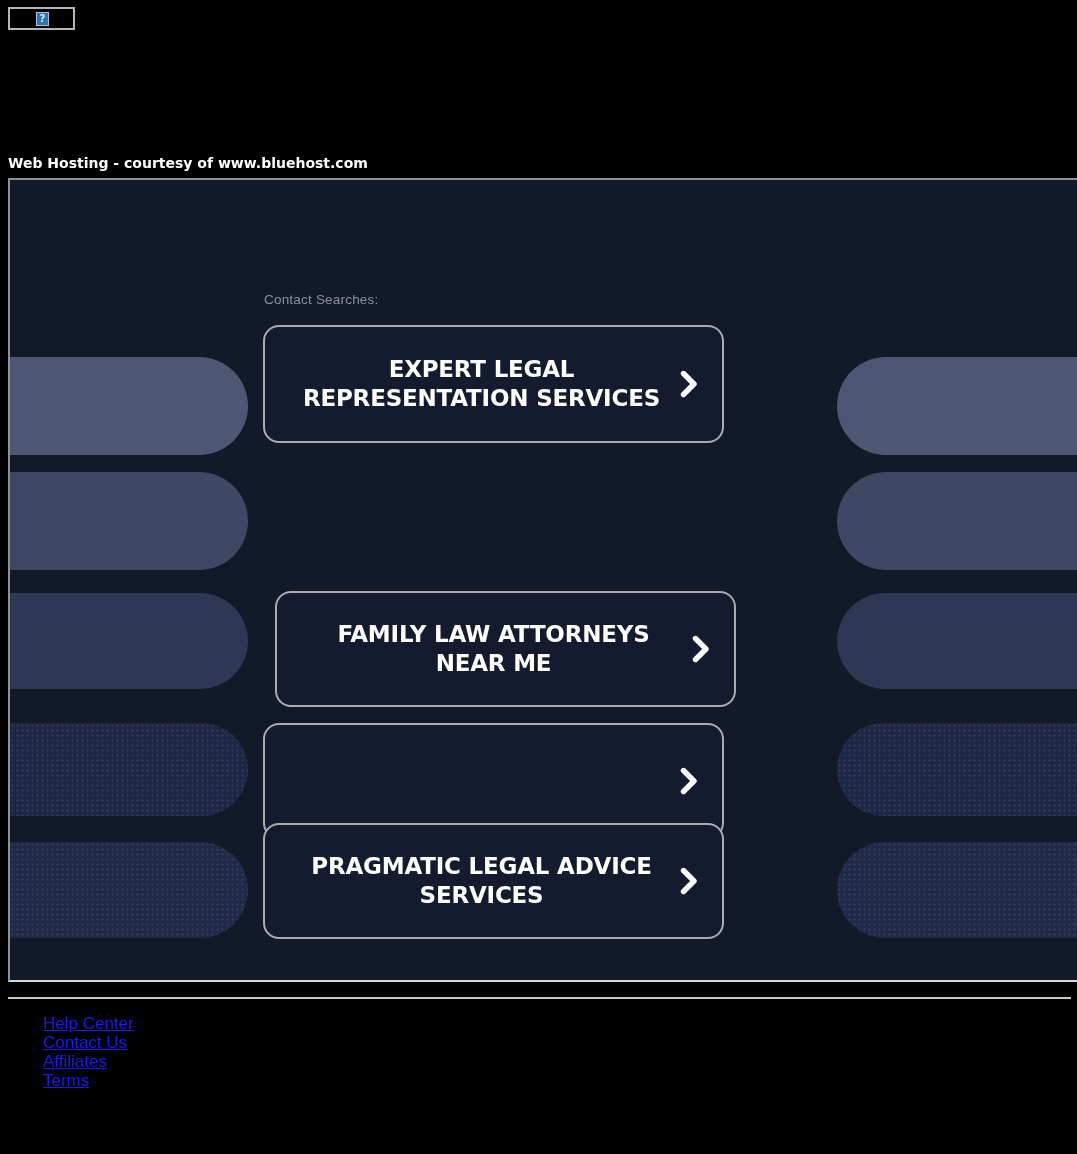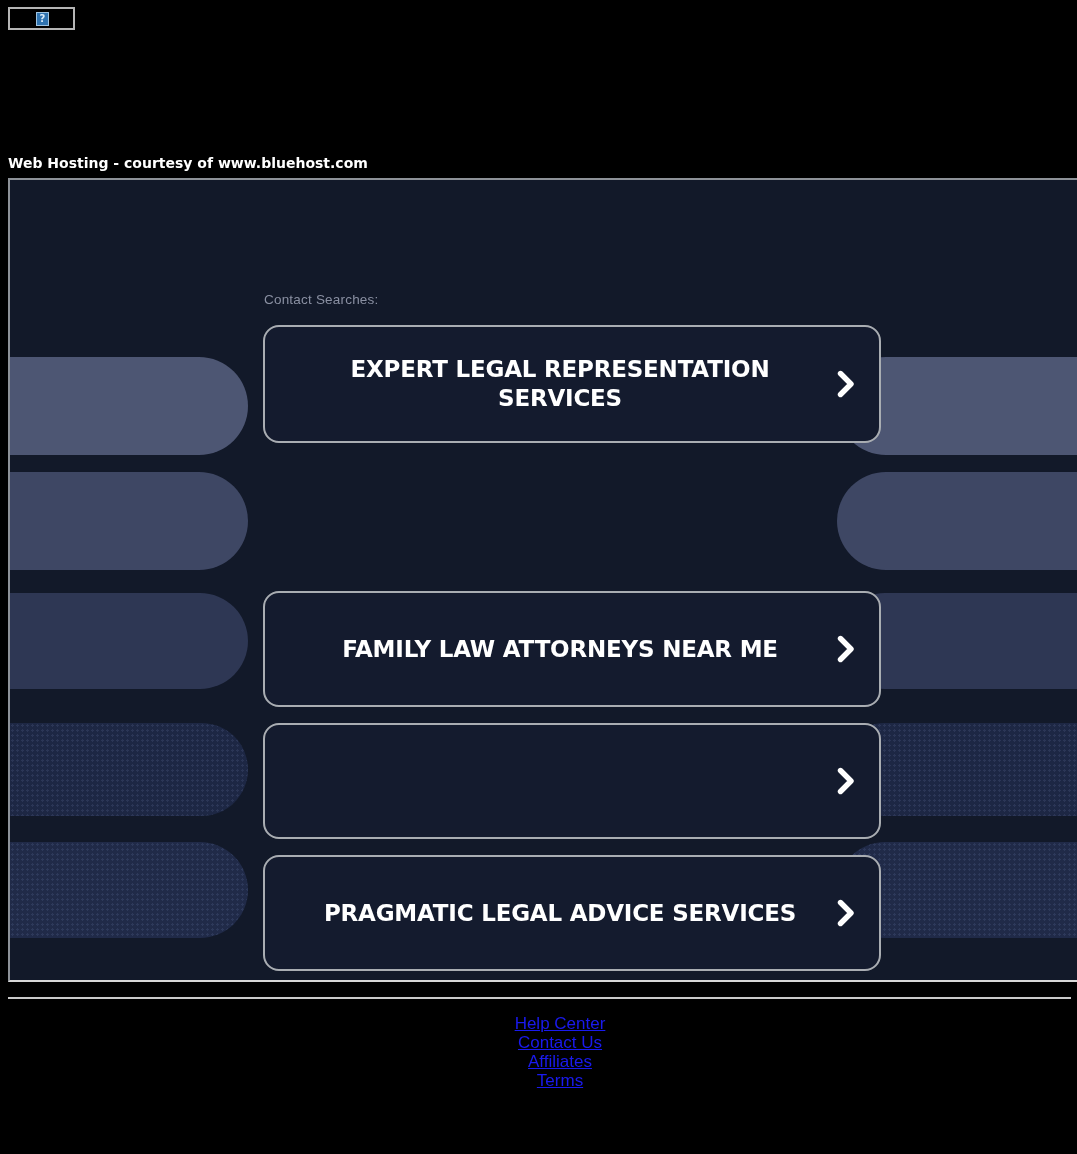--- a/index.html
+++ b/index.html
@@ -86,36 +86,36 @@
   .r3 { top: 543px; height: 93px; }
   .r4 { top: 662px; height: 96px; }
   .textured {
     background-image: radial-gradient(rgba(130,150,200,0.14) 1px, transparent 1.3px);
     background-size: 5px 5px;
   }
   
   .search-btn {
     position: absolute;
     left: 253px;
-    width: 618px;
+    width: 461px;
     box-sizing: border-box;
     background: var(--button-bg);
     border: 2px solid var(--button-border);
     border-radius: 16px;
     display: flex;
     align-items: center;
     justify-content: center;
     padding: 0 58px 0 34px;
     cursor: pointer;
   }
   .b0 { top: 145px; height: 118px; }
   .b1 { top: 278px; height: 117px; }
-  .b2 { top: 411px; height: 116px; }
+  .b2 { top: 411px; height: 116px; margin-left: 12px; }
   .b3 { top: 543px; height: 116px; }
-  .b4 { top: 675px; height: 116px; }
+  .b4 { top: 643px; height: 116px; }
   .search-btn .label {
     color: #ffffff;
     font-family: "DejaVu Sans", sans-serif;
     font-weight: bold;
     font-size: 23px;
     line-height: 29px;
     letter-spacing: -0.2px;
     text-align: center;
     text-transform: uppercase;
   }
@@ -135,21 +135,20 @@
     border: none;
     border-top: 2px solid #c9c9c9;
     margin: 0;
   }
   .footer-links {
     position: absolute;
     left: 0; top: 1014px;
     width: 100%;
     padding-left: 43px;
     box-sizing: border-box;
-    text-align: center;
   }
   .footer-links a {
     display: block;
     color: var(--link-blue);
     text-decoration: underline;
     font-size: 17px;
     line-height: 19px;
     font-family: "Liberation Sans", sans-serif;
   }
 </style>

